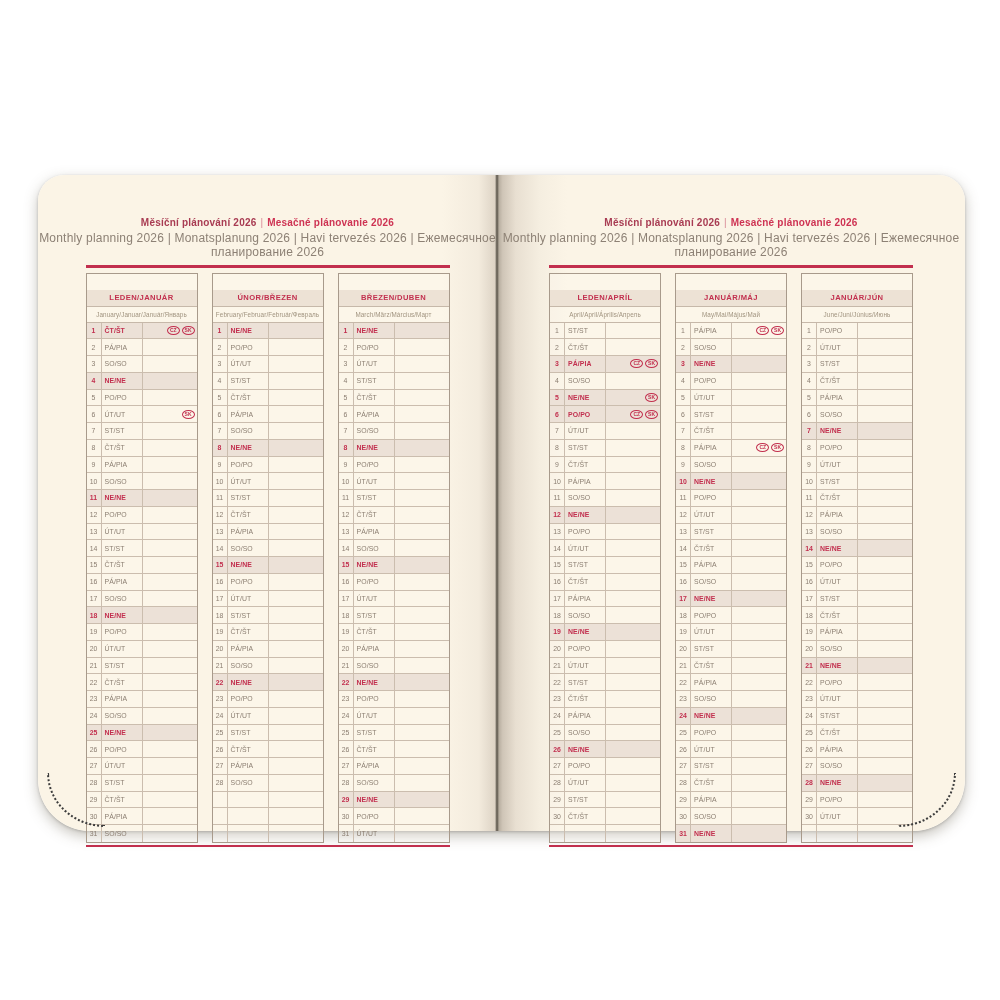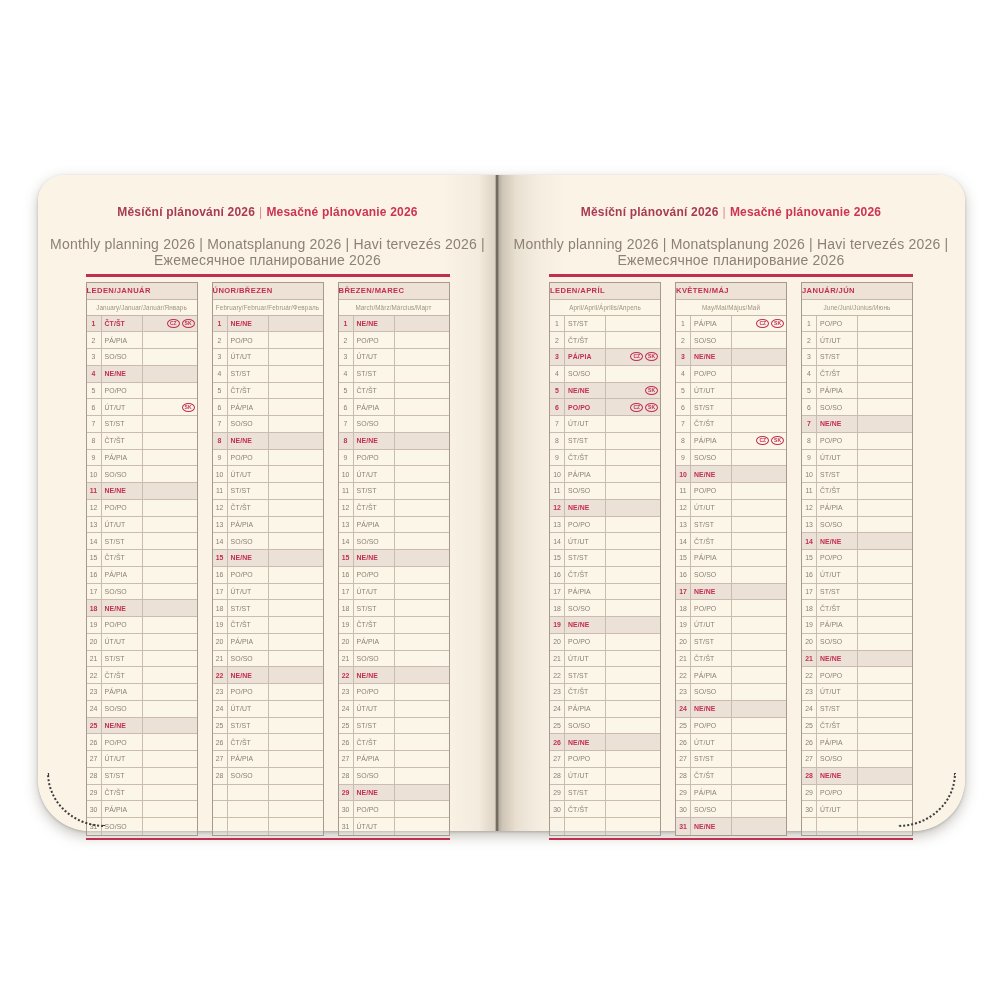--- a/index.html
+++ b/index.html
@@ -7,33 +7,33 @@
   #book{position:absolute;left:38px;top:175px;width:927px;height:656px;border-radius:26px 26px 52px 52px;
         box-shadow:0 5px 14px rgba(90,80,60,0.35), 0 1px 3px rgba(0,0,0,0.2);}
   .page{position:absolute;top:0;height:656px;}
   .page.left{left:0;width:459px;border-radius:26px 0 0 52px;
       background:linear-gradient(90deg,#fbf4e6 0%,#fbf4e6 88%,#f3ebdd 96%,#ddd3c5 99.6%,#b9b0a3 100%);}
   .page.right{left:459px;width:468px;border-radius:0 26px 52px 0;
       background:linear-gradient(90deg,#aba294 0%,#cfc5b7 1.2%,#e8dfd1 4%,#f5eee0 9%,#fbf4e6 15%,#fbf4e6 100%);}
   .spine{position:absolute;left:457px;top:0;width:4px;height:656px;
       background:linear-gradient(90deg,rgba(90,84,74,0) 0%,#5a544a 50%,rgba(90,84,74,0) 100%);}
   .page-head{text-align:center;padding-top:30px;}
-  .page-title{font-size:12px;font-weight:bold;letter-spacing:0.2px;}
+  .page-title{font-size:10px;font-weight:bold;letter-spacing:0.2px;margin-top:12px;}
   .t-cz{color:#a83b52;}
   .t-sep{color:#d championship98a97;}
   .t-sep{color:#d98a97;font-weight:normal;padding:0 4px;}
   .t-sk{color:#ce3353;}
-  .page-sub{font-size:14px;color:#8d8175;margin-top:17px;letter-spacing:0.2px;}
+  .page-sub{font-size:12px;color:#8d8175;margin-top:3px;letter-spacing:0.2px;}
   .rule{height:2.5px;background:#c22f4e;width:364px;margin:6px auto 0 auto;}
   .rule.bottom{margin-top:2px;}
   .months{display:flex;justify-content:center;gap:14px;margin-top:5px;}
   .month{width:112px;border:1px solid #a89a8b;background:rgba(255,252,244,0.25);
          display:flex;flex-direction:column;box-sizing:border-box;}
   .m-name{height:16px;line-height:16px;background:#ede2d5;color:#c22f4e;font-weight:bold;
-          font-size:7.6px;letter-spacing:0.4px;border-bottom:1px solid #c6b8a9;}
+          font-size:7.6px;text-align:center;letter-spacing:0.4px;border-bottom:1px solid #c6b8a9;margin-top:16px;}
   .m-sub{height:15px;line-height:15px;font-size:6.3px;color:#a0937f;text-align:center;
          border-bottom:1px solid #c6b8a9;letter-spacing:0.1px;}
   .day-row{display:flex;height:16.75px;border-bottom:1px solid #cbbdae;font-size:6.9px;
            color:#8b7e71;box-sizing:border-box;align-items:stretch;}
   .day-row:last-child{border-bottom:none;}
   .day-row.hl{background:#ece1d7;color:#c22f4e;font-weight:bold;}
   .day-row.hl .d-num,.day-row.hl .d-name{color:#c22f4e;}
   .d-num{width:14px;border-right:1px solid #cbbdae;display:flex;align-items:center;
          justify-content:center;}
   .d-name{width:37px;border-right:1px solid #cbbdae;display:flex;align-items:center;
@@ -378,21 +378,21 @@
               <div class="d-name"></div>
               <div class="d-note"></div>
             </div>
             <div class="day-row">
               <div class="d-num"></div>
               <div class="d-name"></div>
               <div class="d-note"></div>
             </div>
           </div>
           <div class="month">
-            <div class="m-name">BŘEZEN/MAREC</div>
+            <div class="m-name">BŘEZEN/DUBEN</div>
             <div class="m-sub">March/März/Március/Март</div>
             <div class="day-row hl">
               <div class="d-num">1</div>
               <div class="d-name">NE/NE</div>
               <div class="d-note"></div>
             </div>
             <div class="day-row">
               <div class="d-num">2</div>
               <div class="d-name">PO/PO</div>
               <div class="d-note"></div>
@@ -716,21 +716,21 @@
               <div class="d-name">ČT/ŠT</div>
               <div class="d-note"></div>
             </div>
             <div class="day-row">
               <div class="d-num"></div>
               <div class="d-name"></div>
               <div class="d-note"></div>
             </div>
           </div>
           <div class="month">
-            <div class="m-name">KVĚTEN/MÁJ</div>
+            <div class="m-name">JANUÁR/MÁJ</div>
             <div class="m-sub">May/Mai/Május/Май</div>
             <div class="day-row">
               <div class="d-num">1</div>
               <div class="d-name">PÁ/PIA</div>
               <div class="d-note">
                 <span class="badge">CZ</span>
                 <span class="badge">SK</span>
               </div>
             </div>
             <div class="day-row">

